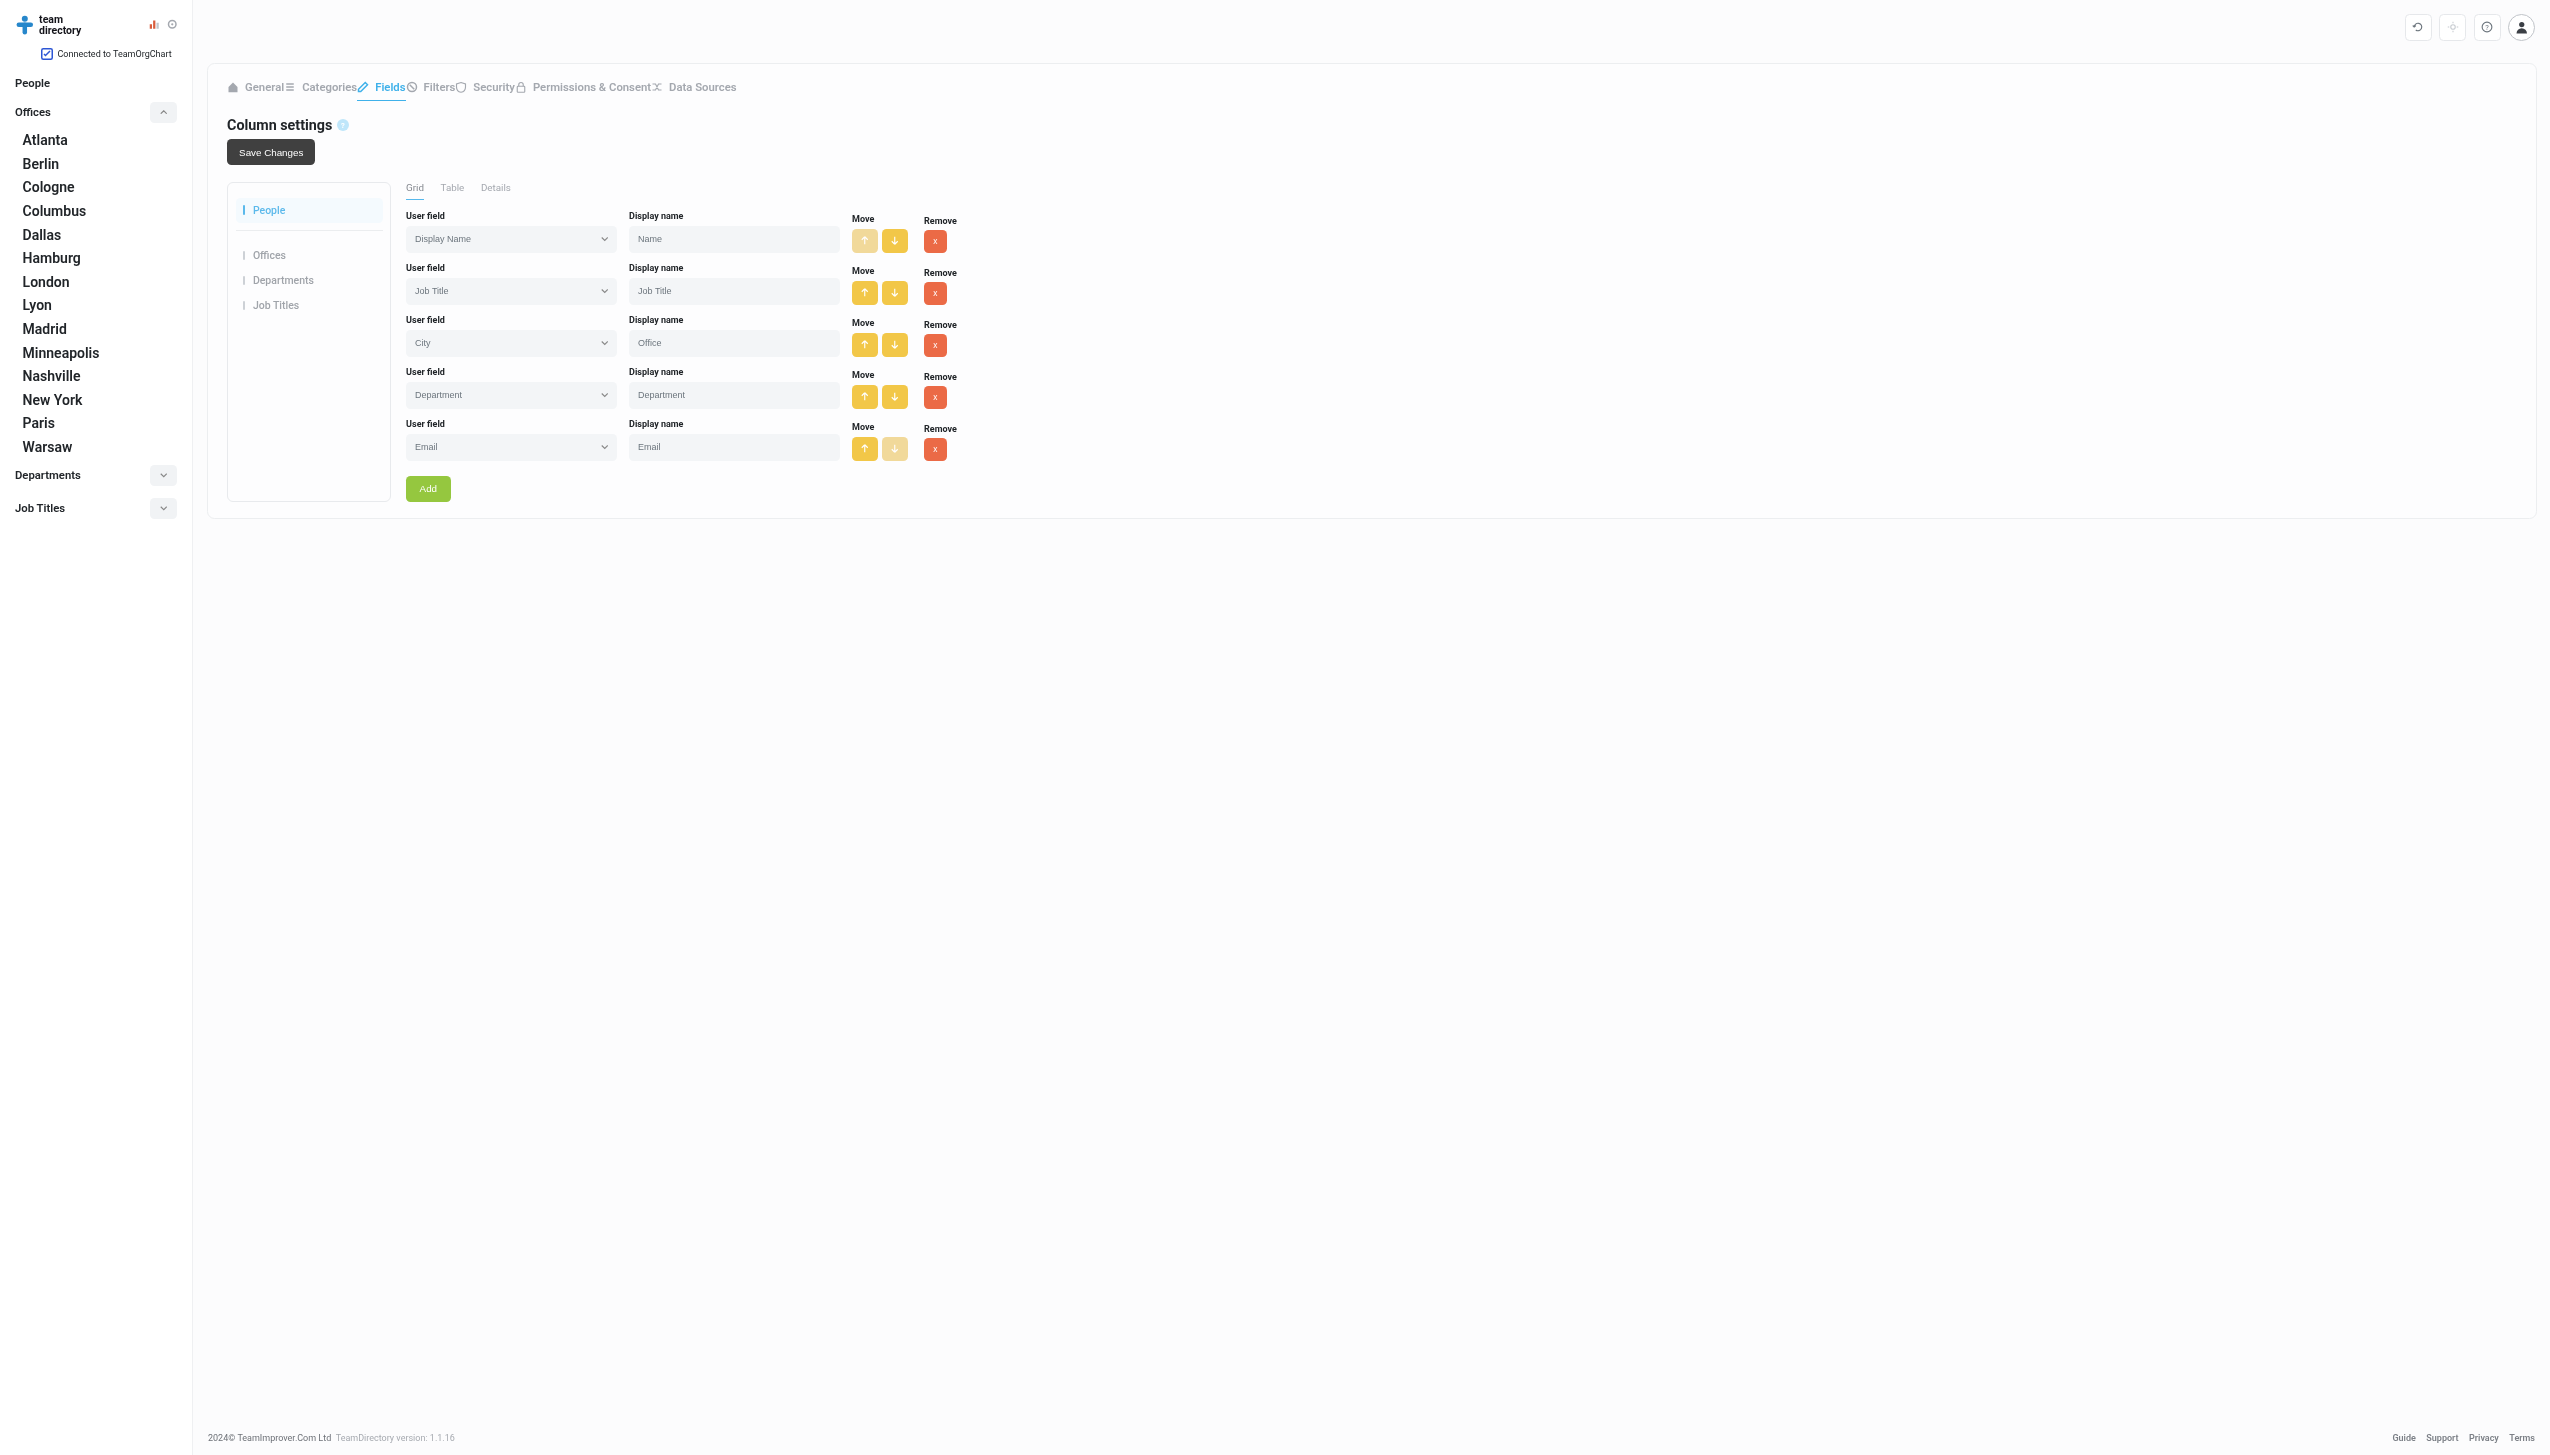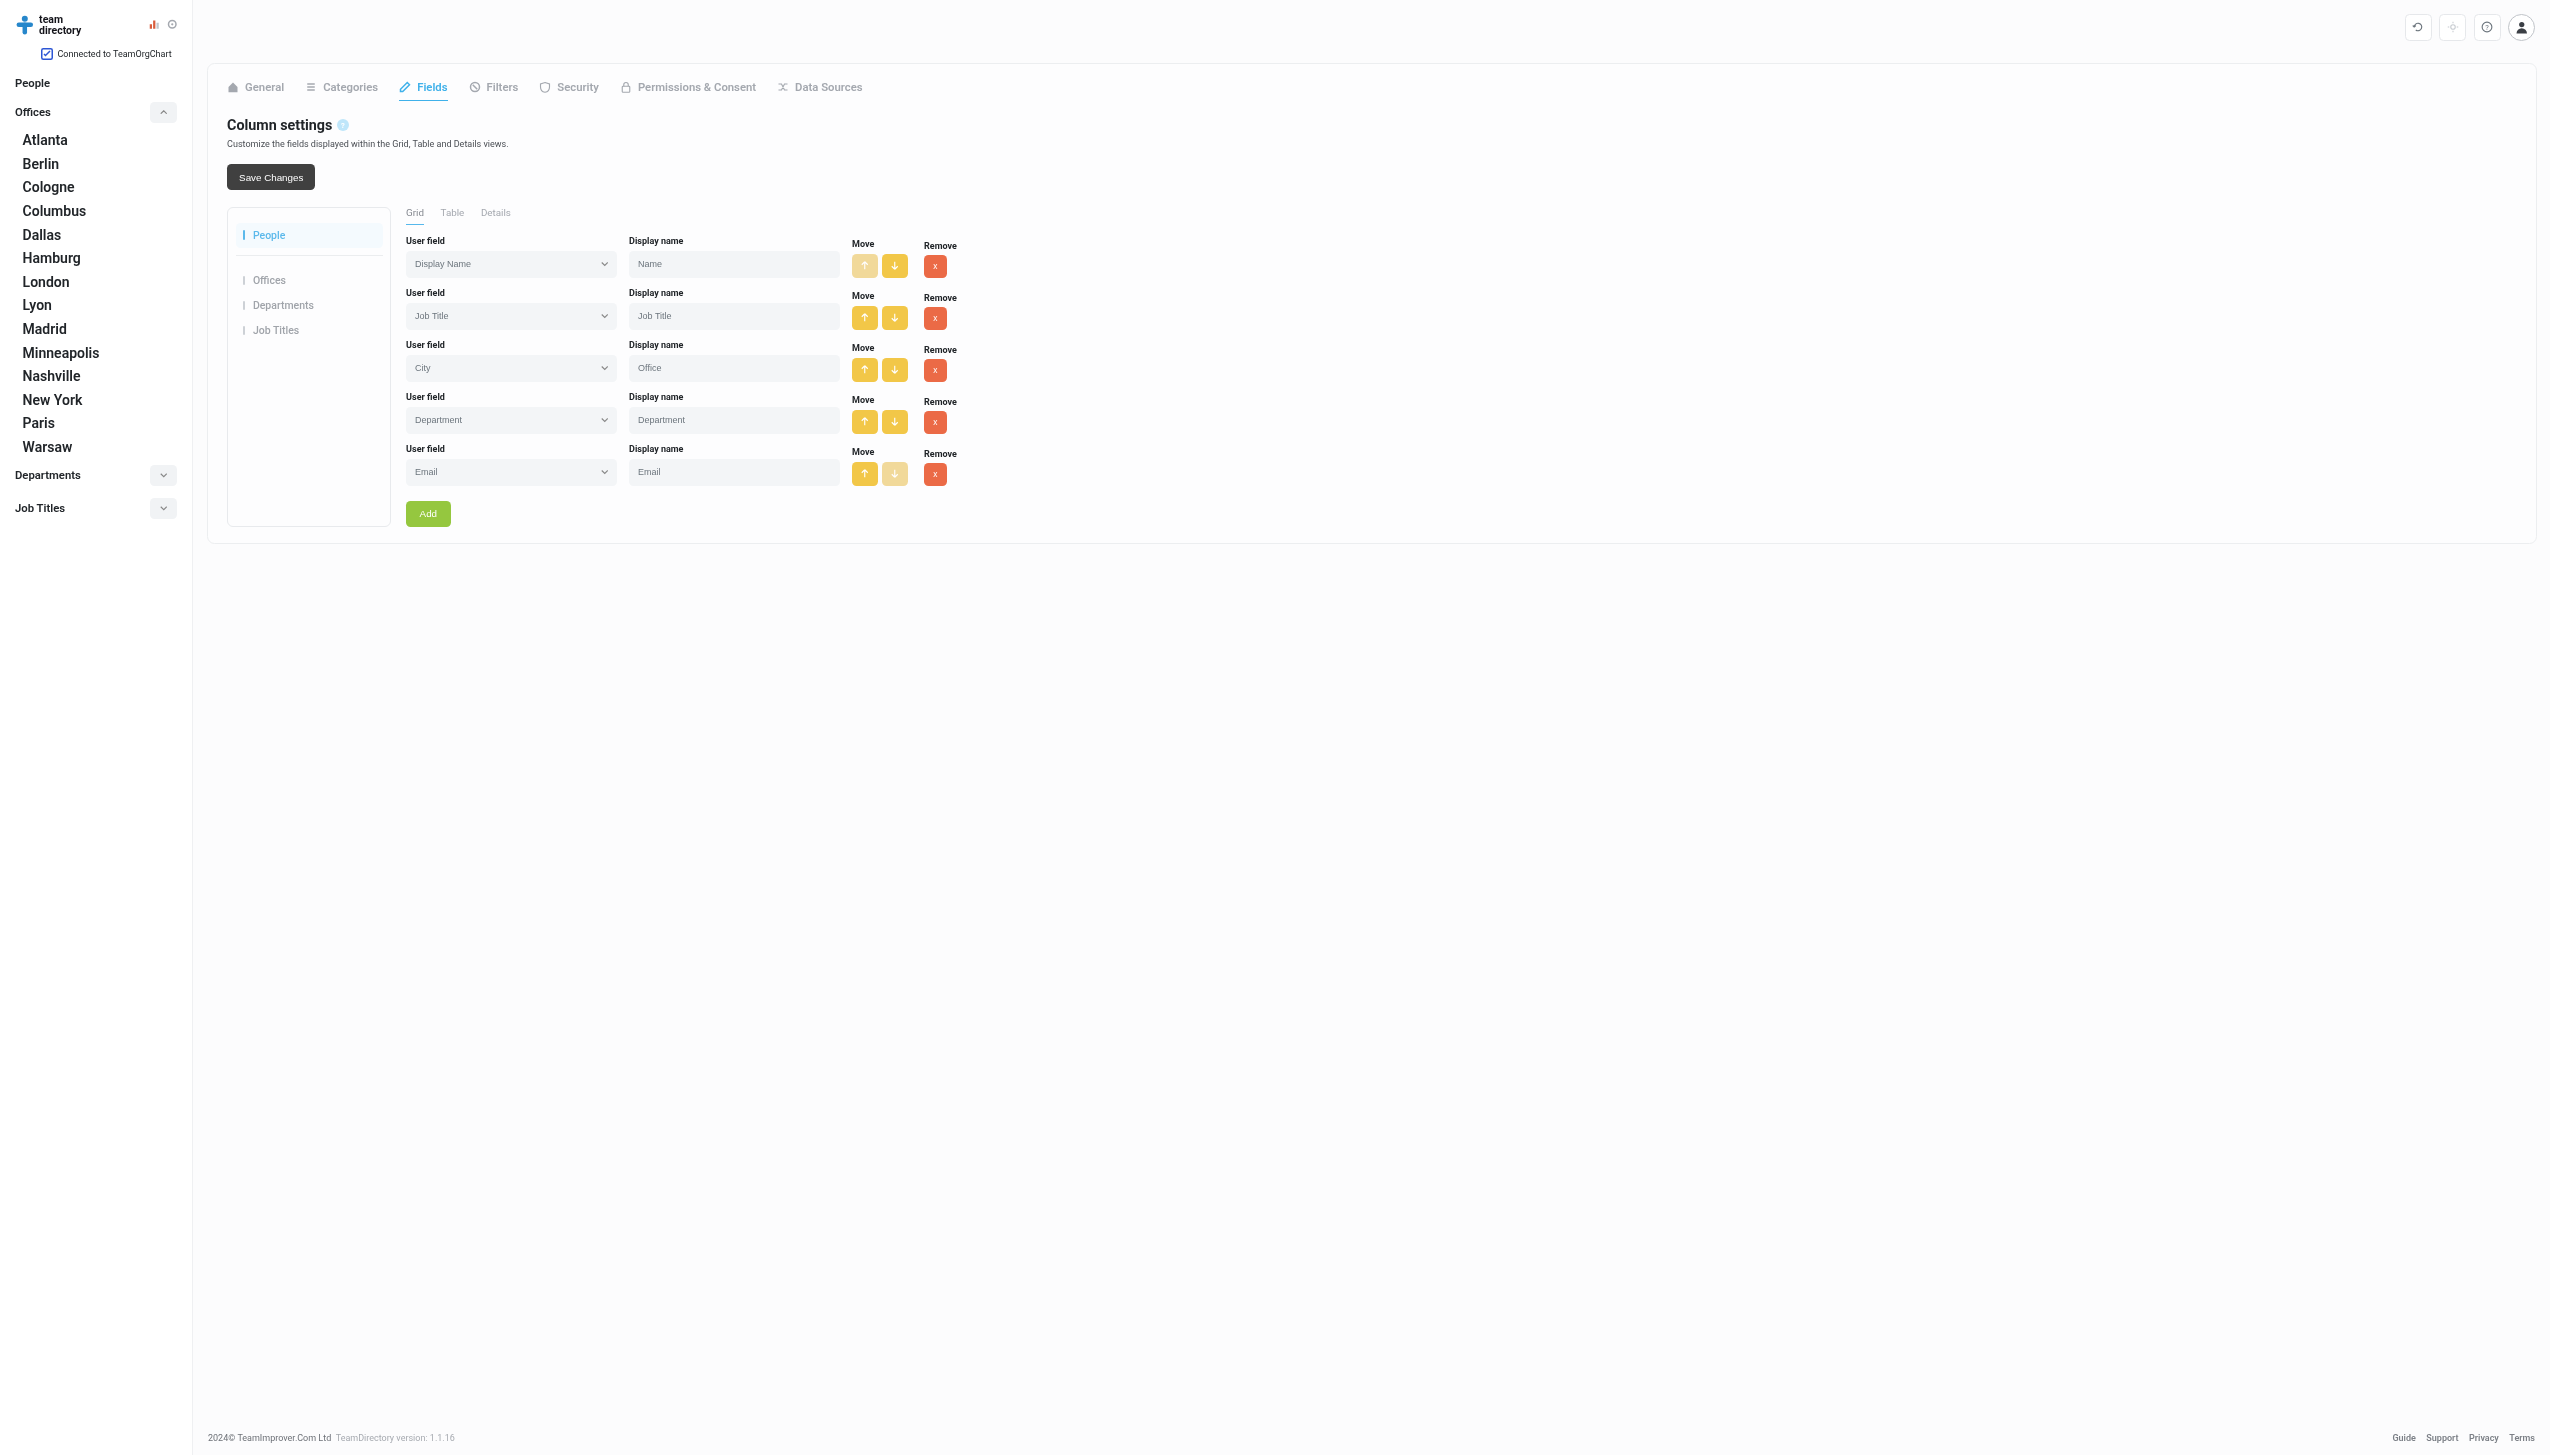--- a/index.html
+++ b/index.html
@@ -24,21 +24,21 @@
     .nav-sub { padding: 3.8px 15px 3.8px 22.6px; font-size: 14px; font-weight: 600; color: #212529; cursor: pointer; }
     
     
     .main { flex: 1; display: flex; flex-direction: column; background: #fcfcfd; }
     .topbar { display: flex; justify-content: flex-end; align-items: center; padding: 13.5px 15px; gap: 7.5px; }
     .topbar-btn { width: 27px; height: 27px; border: 0.8px solid #e6e8eb; border-radius: 4.5px; display: flex; align-items: center; justify-content: center; cursor: pointer; background: #fff; color: #6c757d; }
     .topbar-btn.avatar { border-radius: 50%; border: 1.5px solid #c0c4c9; }
     
     .content-card { margin: 9px 13.5px; background: #fdfdfe; border: 0.8px solid #eceef0; border-radius: 7.5px; padding: 16.6px 19.6px; }
     
-    .tabs { display: flex; gap: 21px; margin-bottom: 16.6px; }
+    .tabs { display: flex; margin-bottom: 16.6px; }
     .tab { display: flex; align-items: center; gap: 6px; font-size: 11.3px; font-weight: 600; color: #a4a8af; cursor: pointer; padding-bottom: 6px; border-bottom: 1.5px solid transparent; }
     .tab.active { color: #3fb1ea; border-bottom-color: #3fb1ea; }
     .tab-icon { width: 12px; height: 12px; }
     
     .page-title { font-size: 14.3px; font-weight: 700; margin-bottom: 6px; display: flex; align-items: center; gap: 4.5px; }
     .help-badge { width: 12px; height: 12px; background: #bfe6fa; border-radius: 50%; display: inline-flex; align-items: center; justify-content: center; color: #fff; font-size: 7.5px; font-weight: 700; }
     .page-desc { font-size: 9px; color: #4a4e54; margin-bottom: 15px; }
     .save-btn { background: #404040; color: #fff; border: none; border-radius: 4.5px; padding: 7.5px 12px; font-size: 9.8px; font-weight: 500; cursor: pointer; margin-bottom: 16.6px; }
     
     .settings-layout { display: flex; gap: 15px; }
@@ -239,21 +239,20 @@
               <path d="M2 4 L6 4 L10 12 L14 12 M2 12 L6 12 L10 4 L14 4" fill="none" stroke="#a4a8af" stroke-width="1.5"></path>
             </svg>
           <span>Data Sources</span>
         </div>
       </div>
       
       <div class="page-title">
         <span>Column settings</span>
         <span class="help-badge">?</span>
       </div>
-      <div class="page-desc">Customize the fields displayed within the Grid, Table and Details views.</div>
       <button class="save-btn">Save Changes</button>
       
       <div class="settings-layout">
         <div class="side-panel">
           <div class="side-item active">
               <span class="bar"></span>
               <span>People</span>
             </div>
           <div class="side-divider"></div>
           <div class="side-item">

